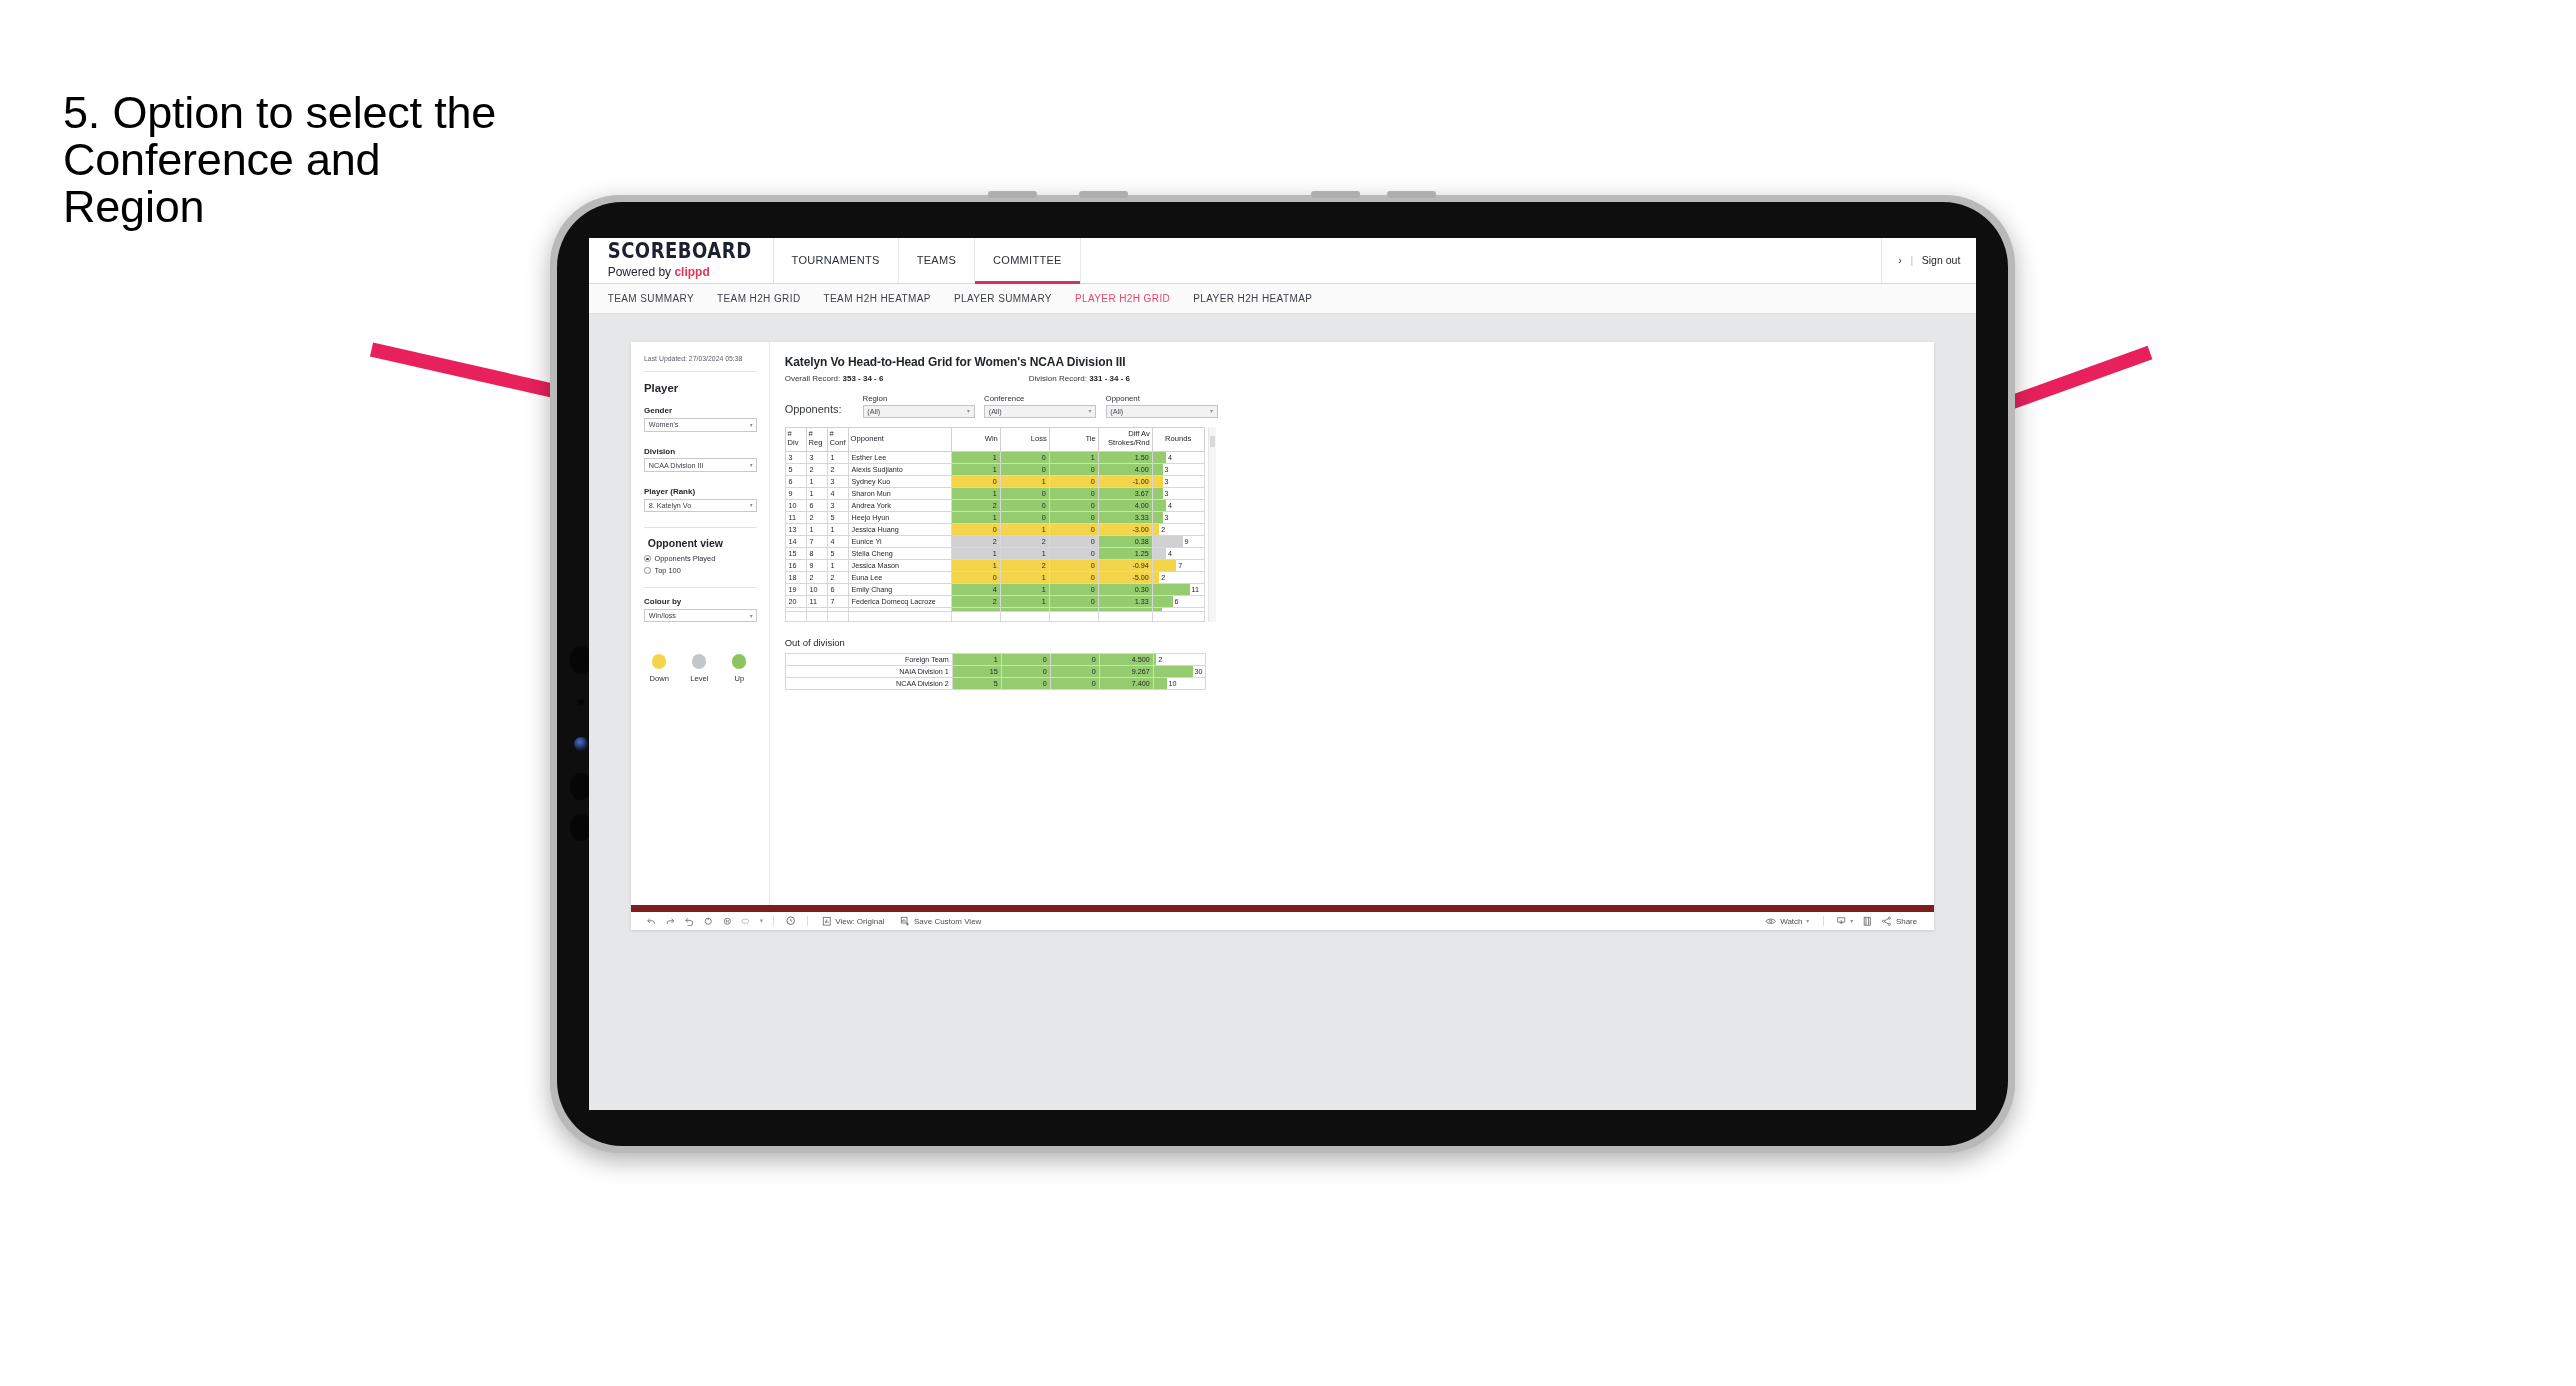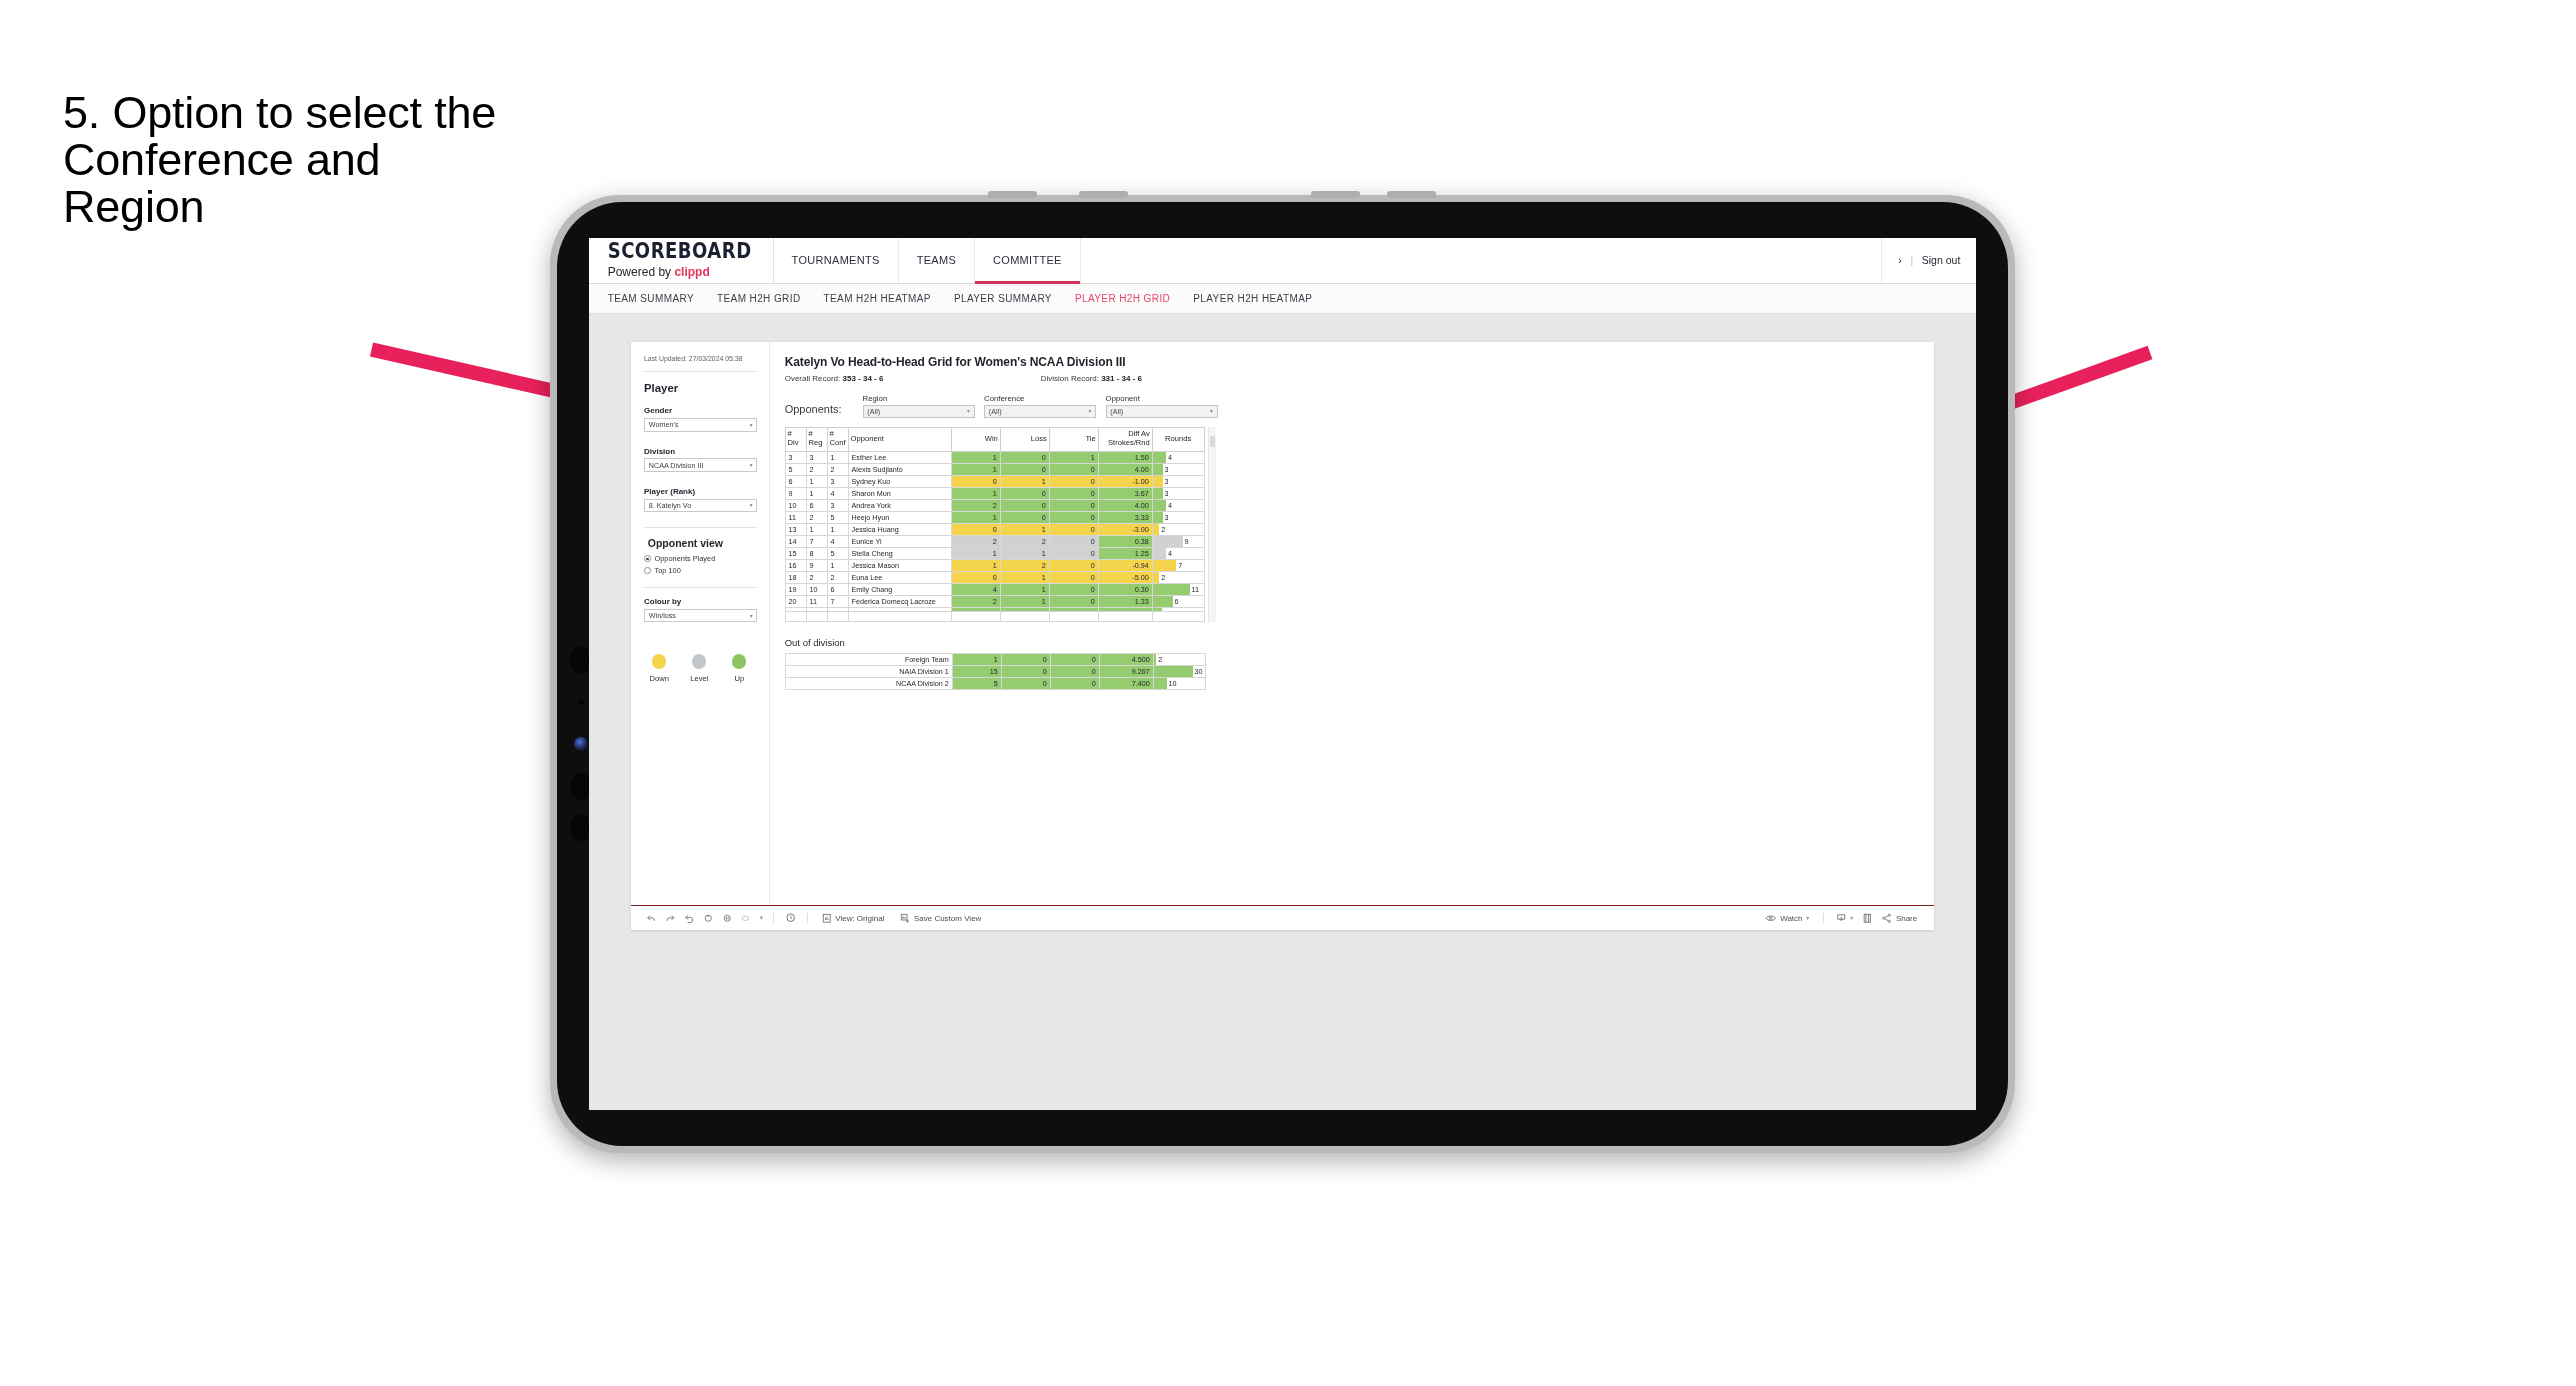--- a/index.html
+++ b/index.html
@@ -139,21 +139,21 @@
   .radio { width: 6.7px; height: 6.7px; border-radius: 50%; border: 1px solid #8b8f96; background:#fff; position: relative; flex: 0 0 auto; }
   .radio.on::after { content:""; position:absolute; left:1.4px; top:1.4px; width:2.5px; height:2.5px; border-radius:50%; background:#3c4049; }
   .legend { display: flex; gap: 19px; margin-top: 32px; padding-left: 4.8px; }
   .legend-item { text-align: center; width: 21px; }
   .dot { width: 14.3px; height: 14.3px; border-radius: 50%; margin: 0 auto 5.7px auto; }
   .legend-lab { font-size: 7.6px; color: #2b2f38; }
 
   
   .main { flex: 1; min-width: 0; padding: 12.4px 13.3px 0 15px; position: relative; }
   .viz-title { font-size: 12px; font-weight: 700; color: #1f232b; letter-spacing: -0.1px; }
-  .records { display: flex; margin-top: 5.7px; font-size: 8px; color: #33373f; gap: 12px; }
+  .records { display: flex; margin-top: 5.7px; font-size: 8px; color: #33373f; }
   .records .rec1 { width: 244px; }
   .records b { font-weight: 700; color: #20242c; }
 
   .filters { display: flex; align-items: flex-end; margin-top: 10.5px; gap: 0; }
   .filters-label { font-size: 11px; color: #33373f; padding-bottom: 2.9px; margin-right: 21px; white-space: nowrap; }
   .filter { margin-right: 9.5px; }
   .filter-lab { font-size: 7.8px; color: #2b2f38; margin-bottom: 1.9px; }
   .filter-box {
     border: 1px solid #c4c4c4; background: #f2f2f2; height: 13.3px;
     display: flex; align-items: center; justify-content: space-between;
@@ -192,21 +192,21 @@
   }
   .scroll-thumb { position: absolute; left: 1px; right: 1px; top: 9.5px; height: 11.4px; background: #d8d9da; }
 
   .ood-title { font-size: 9.5px; color: #23262e; margin: 15px 0 4.8px 0; }
   table.ood { border-collapse: collapse; table-layout: fixed; font-size: 7.2px; color: #23262e; }
   table.ood td { border: 1px solid #d7d7d7; padding: 1px 2.9px; height: 11px; background: #fff; }
   .ood-name { width: 167px; text-align: right; }
 
   
   .toolbar {
-    height: 25px; border-top: 1px solid #7f1d1d; background: #fff;
+    height: 25px; border-top: 7px solid #7f1d1d; background: #fff;
     display: flex; align-items: center; padding: 0 11.4px;
     font-size: 8px; color: #4c4f56; gap: 0;
   }
   .tb-ic { width: 19px; display: flex; align-items: center; justify-content: center; cursor: pointer; color: #6c7077; }
   .tb-div { width: 1px; height: 10.5px; background: #dcdcdc; margin: 0 6.7px; }
   .tb-item { display: flex; align-items: center; gap: 3.8px; padding: 0 7.6px; cursor: pointer; white-space: nowrap; }
   .tb-flex { flex: 1; }
   svg { display: block; }
 </style>
 </head>

